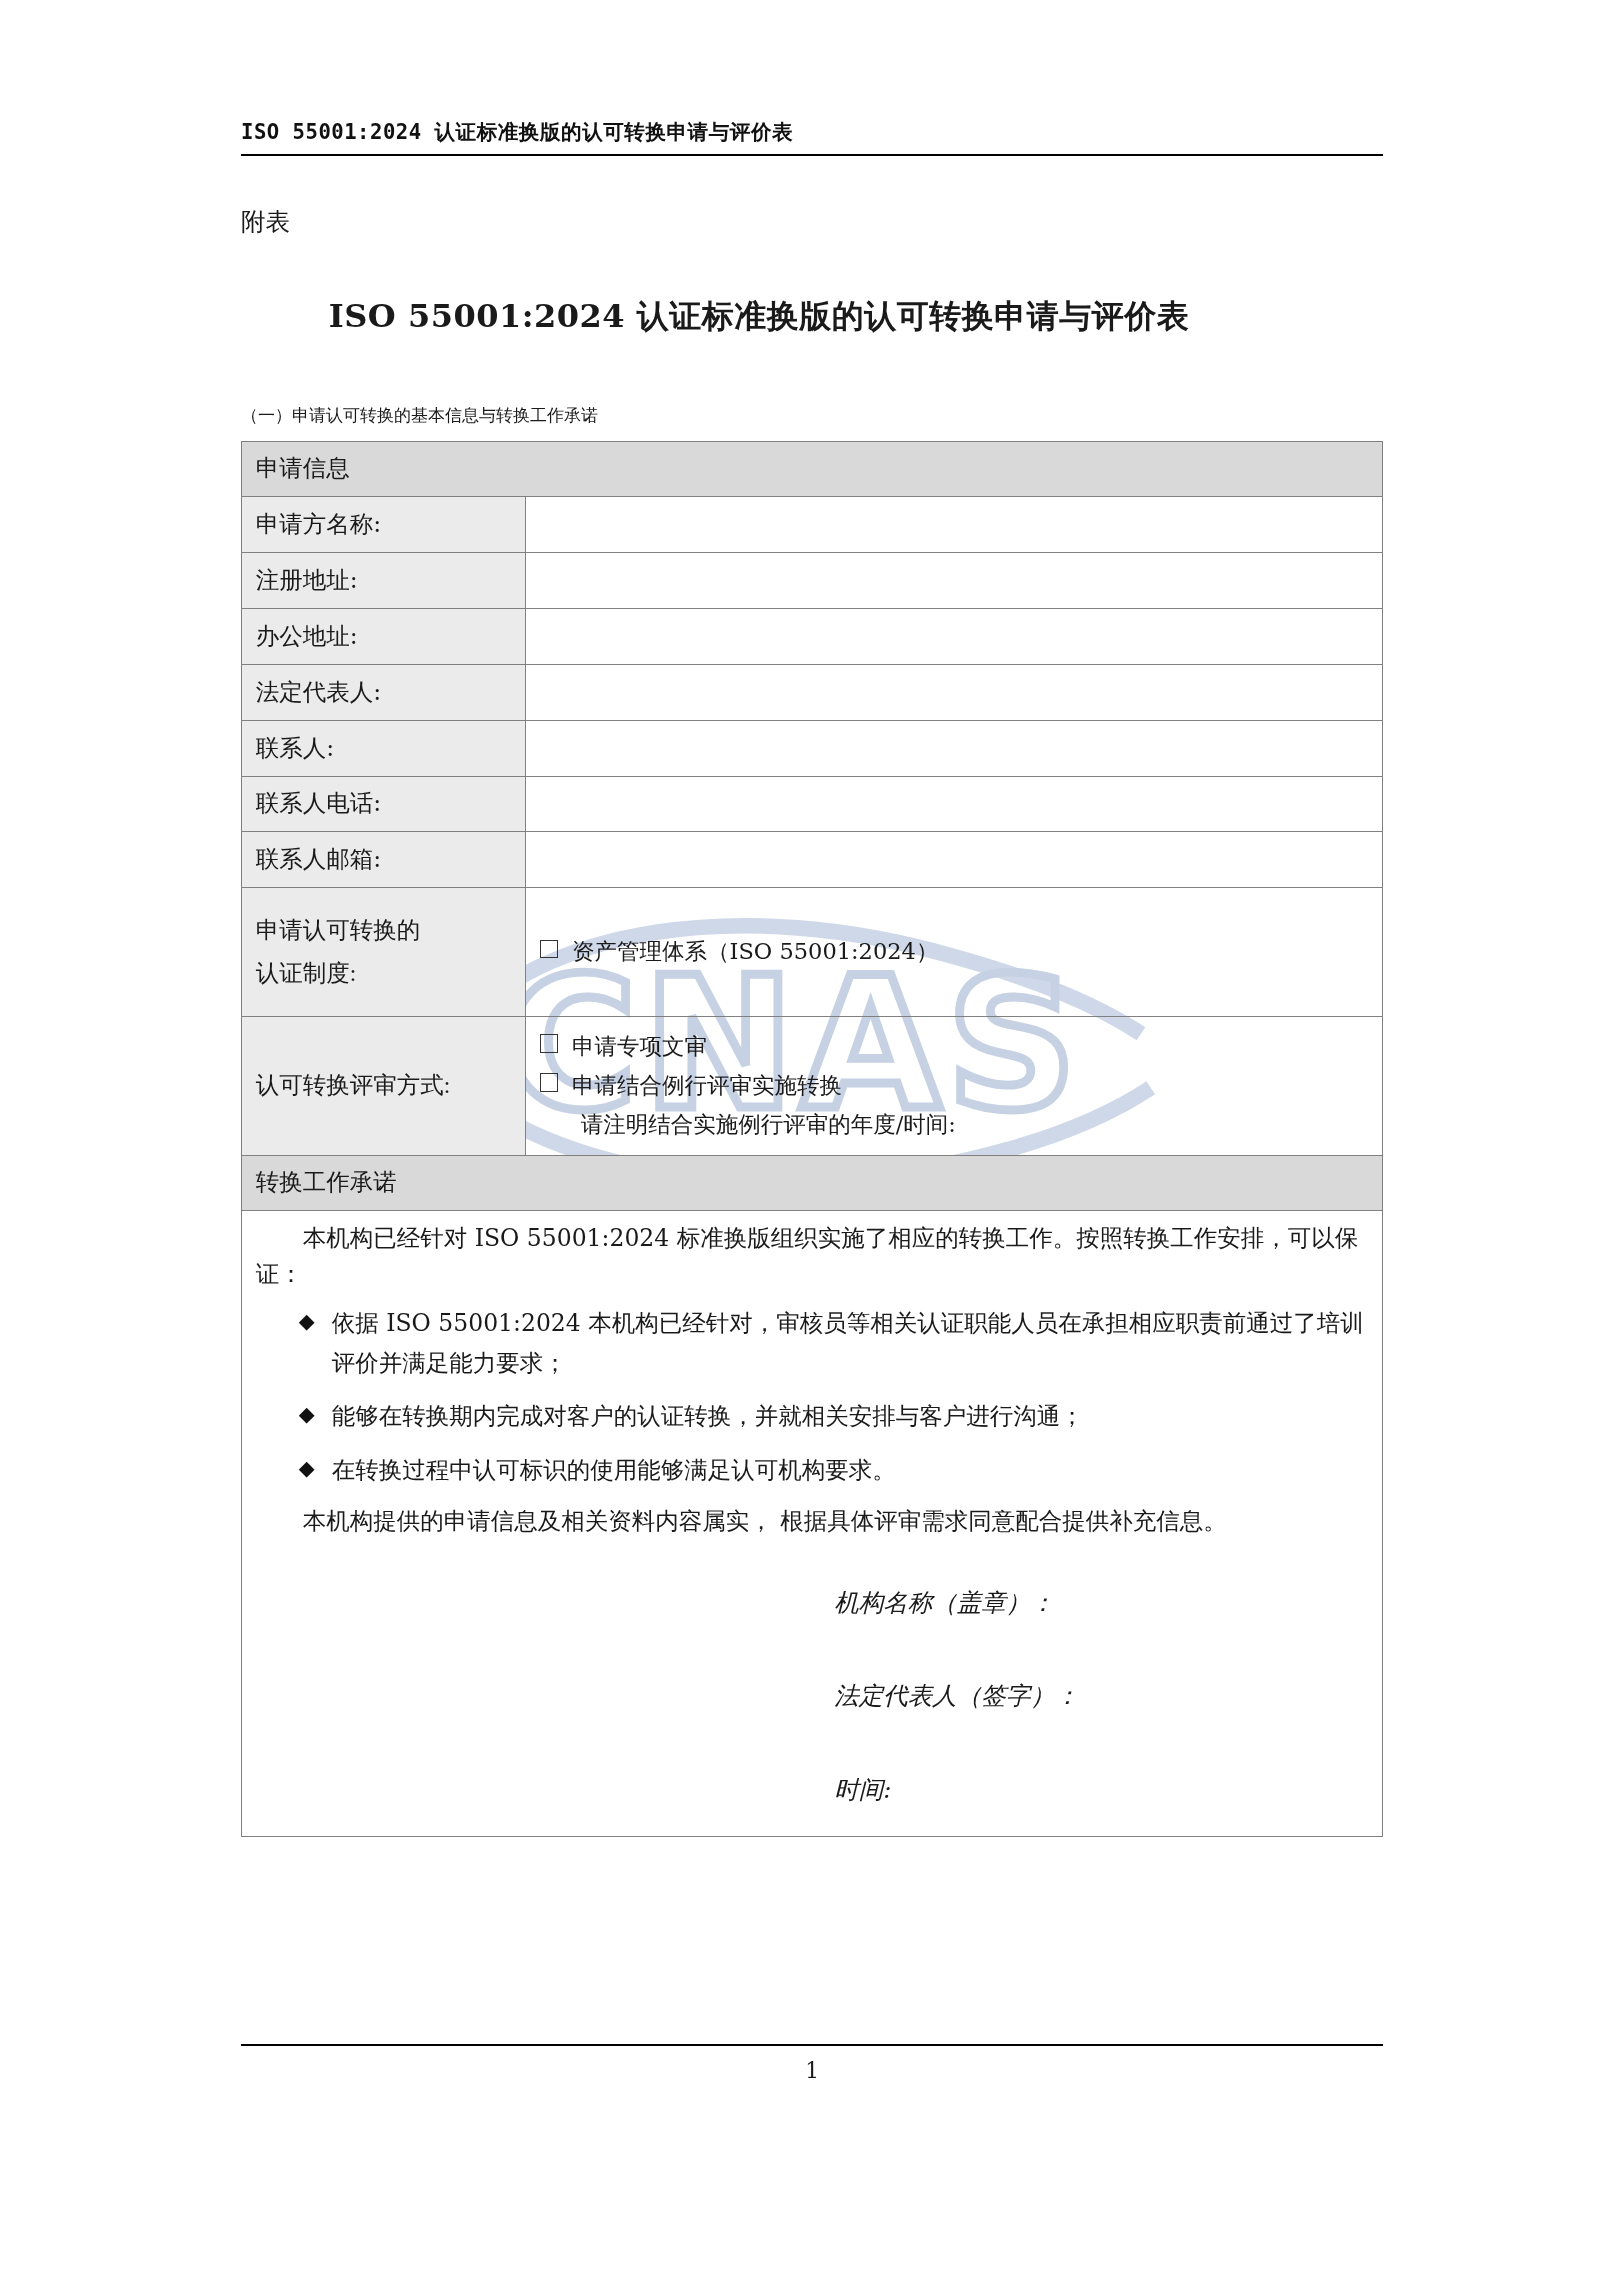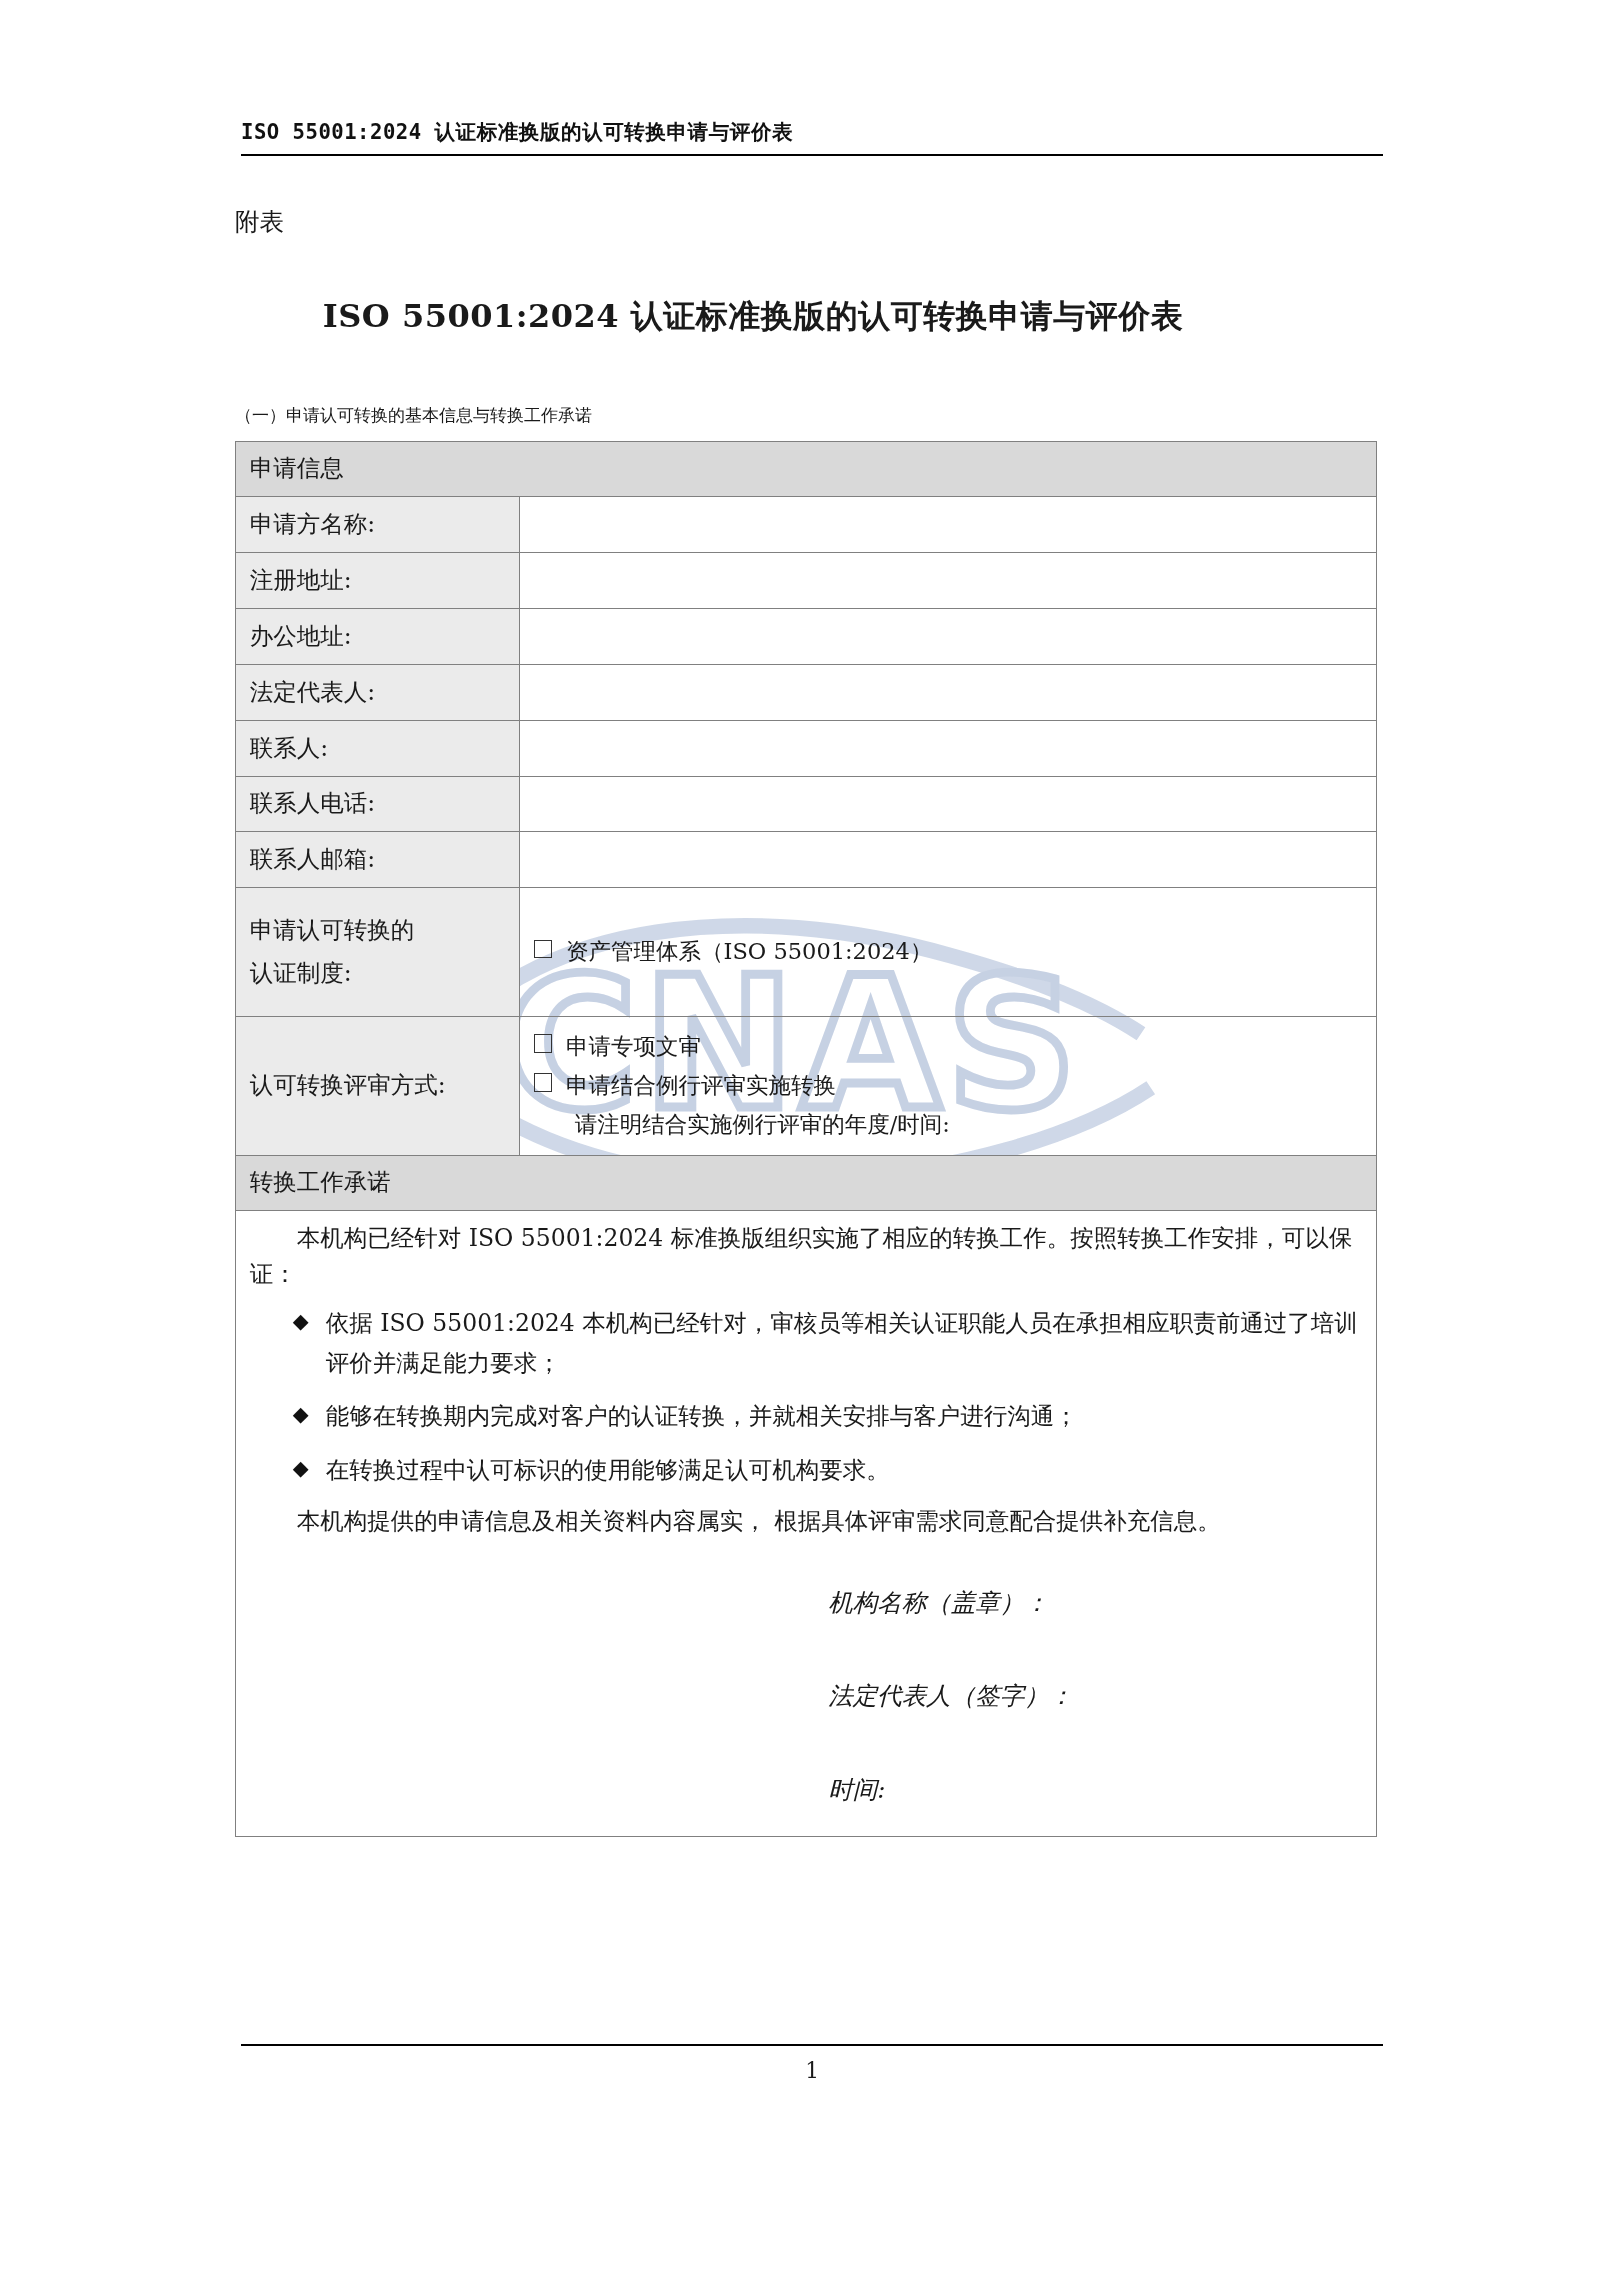--- a/index.html
+++ b/index.html
@@ -32,21 +32,21 @@
   .header-text {
     font-family: "DejaVu Sans Mono", "Liberation Mono", monospace;
     font-size: 20.6px;
     font-weight: bold;
     letter-spacing: 0.5px;
     color: #111;
   }
   
   .content {
     position: absolute;
-    left: 235px;
+    left: 241px;
     top: 186px;
     width: 1036px;
   }
   .attach-label {
     font-size: 24.5px;
     margin: 15.7px 0 0 0;
     line-height: 1.6;
   }
   .doc-title {
     text-align: center;
@@ -82,21 +82,21 @@
   }
   td.label-cell {
     background: #ebebeb;
     width: 284px;
     font-size: 23.5px;
   }
   td.value-cell {
     background: transparent;
   }
   .row-h { height: 53px; }
-  td.label-cell.tall { height: 108px; vertical-align: middle; }
+  td.label-cell.tall { height: 108px; vertical-align: middle; font-family: Liberation Serif, serif; }
   .label-2line { line-height: 1.85; }
   .checkline {
     display: block;
     font-size: 22.5px;
     line-height: 1.75;
     white-space: nowrap;
   }
   .chk {
     display: inline-block;
     width: 16.7px;

